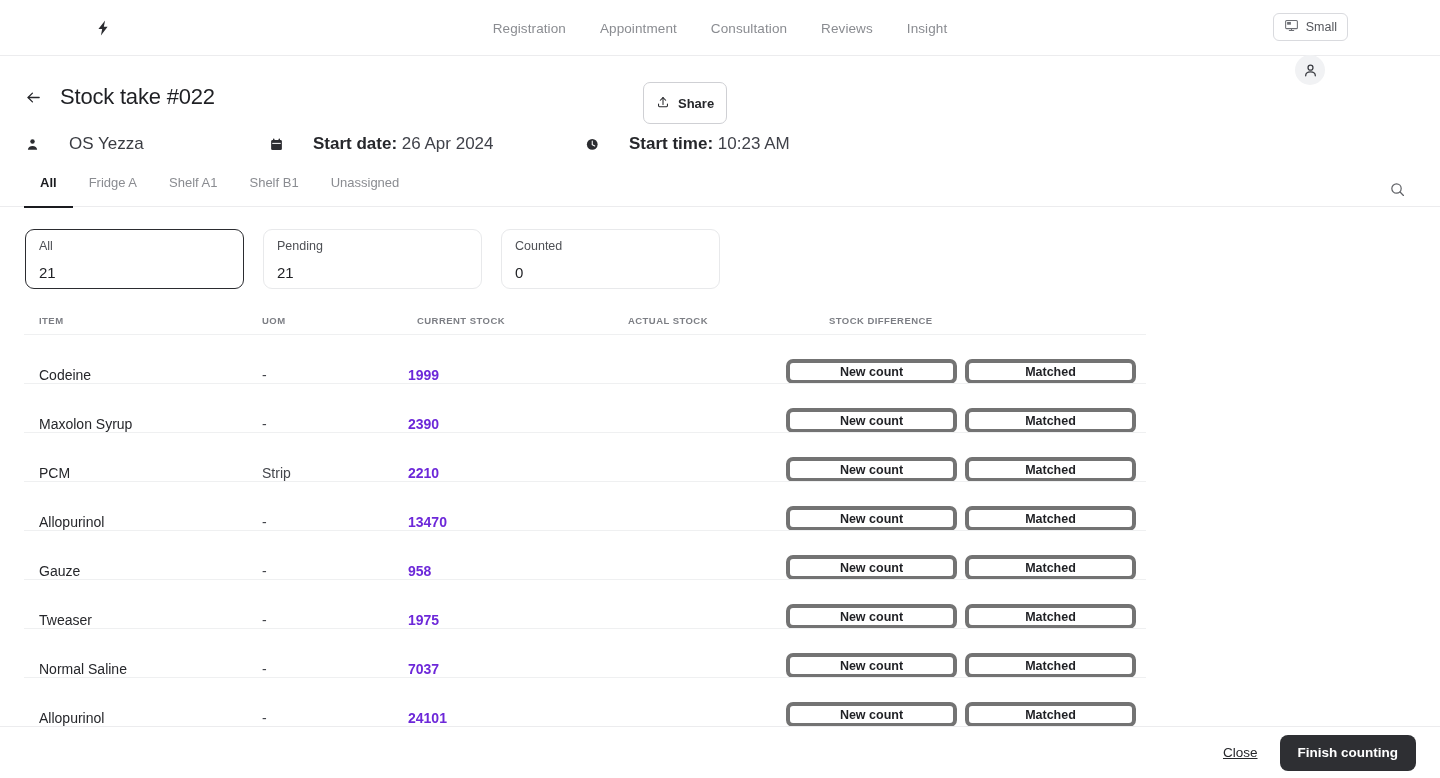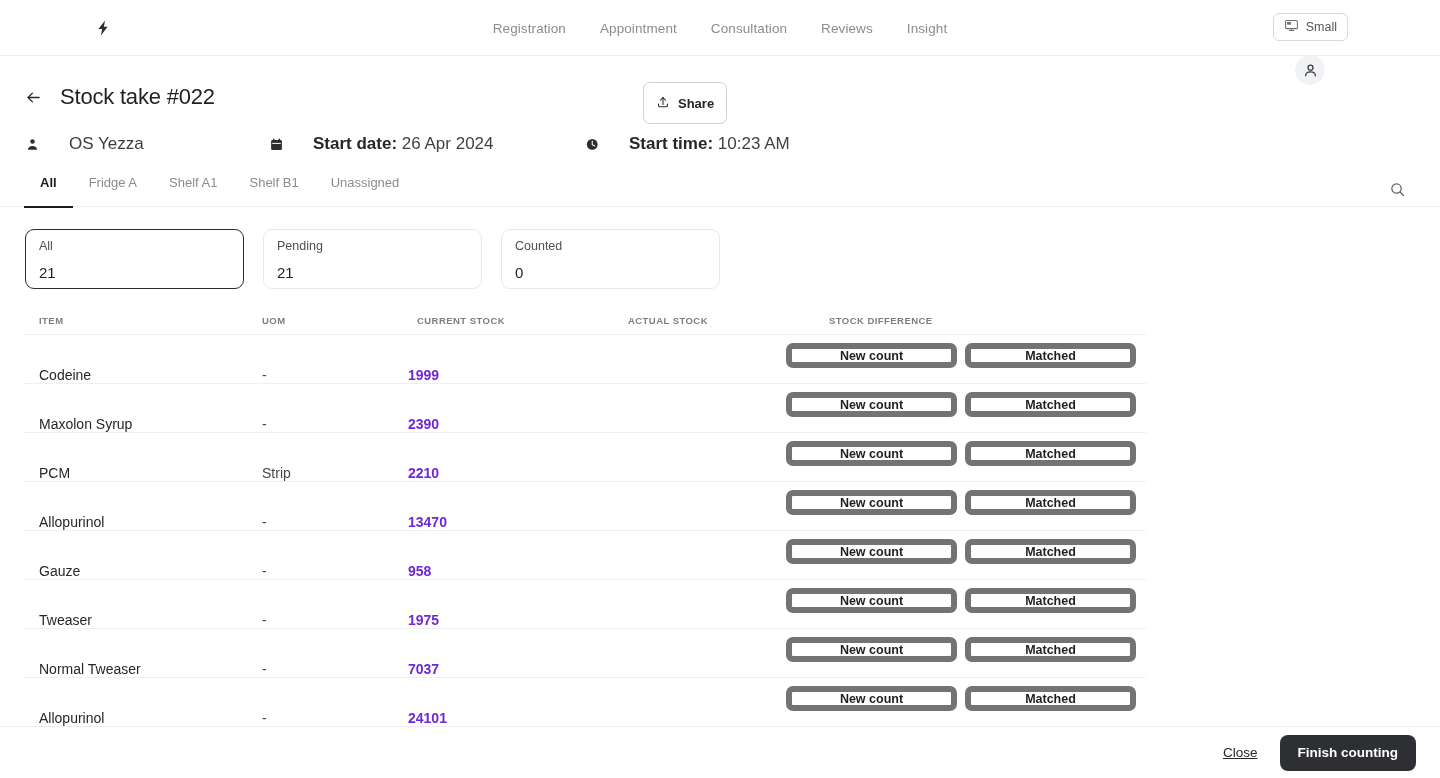--- a/index.html
+++ b/index.html
@@ -137,24 +137,24 @@
   .cell { position: absolute; top: 16px; font-size: 14px; white-space: nowrap; margin-top: 16px; }
   .cell.item { left: 15px; color: #26272b; }
   .cell.uom  { left: 238px; color: #44464c; }
   .cell.cur  { left: 384px; color: #6d28d9; font-weight: 600; }
   .row-actions {
     position: absolute; right: 10px; top: 8px;
     display: flex; gap: 8px;
   }
   .row-btn {
     width: 171px; height: 25px;
-    border: 6px solid #737373; border-radius: 7px; background: #fff;
+    border: 4px solid #737373; border-radius: 7px; background: #fff;
     font-size: 12.5px; font-weight: 600; color: #1f2024; cursor: pointer;
     font-family: "Liberation Sans", sans-serif;
-    display: flex; align-items: center; justify-content: center;
+    display: flex; align-items: center; justify-content: center; margin-top: 16px;
   }
 
   
   .footer {
     position: absolute; left: 0; bottom: 0; width: 1440px; height: 52px;
     background: #fff; border-top: 1px solid #ececee;
     display: flex; align-items: center; justify-content: flex-end;
     gap: 22px; padding-right: 24px;
   }
   .close-link {
@@ -364,21 +364,21 @@
         <div class="row">
           <div class="cell item">Tweaser</div>
           <div class="cell uom">-</div>
           <div class="cell cur">1975</div>
           <div class="row-actions">
             <button class="row-btn">New count</button>
             <button class="row-btn">Matched</button>
           </div>
         </div>
         <div class="row">
-          <div class="cell item">Normal Tweaser</div>
+          <div class="cell item">Normal Saline</div>
           <div class="cell uom">-</div>
           <div class="cell cur">7037</div>
           <div class="row-actions">
             <button class="row-btn">New count</button>
             <button class="row-btn">Matched</button>
           </div>
         </div>
         <div class="row">
           <div class="cell item">Allopurinol</div>
           <div class="cell uom">-</div>

